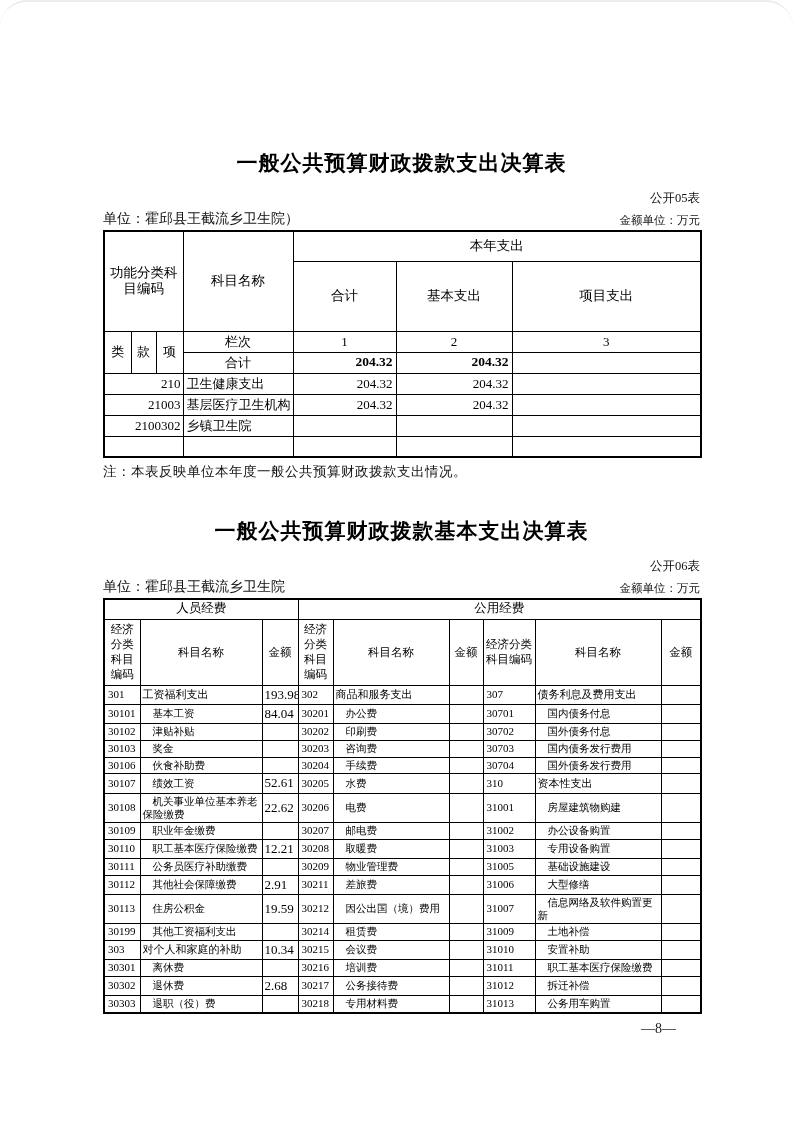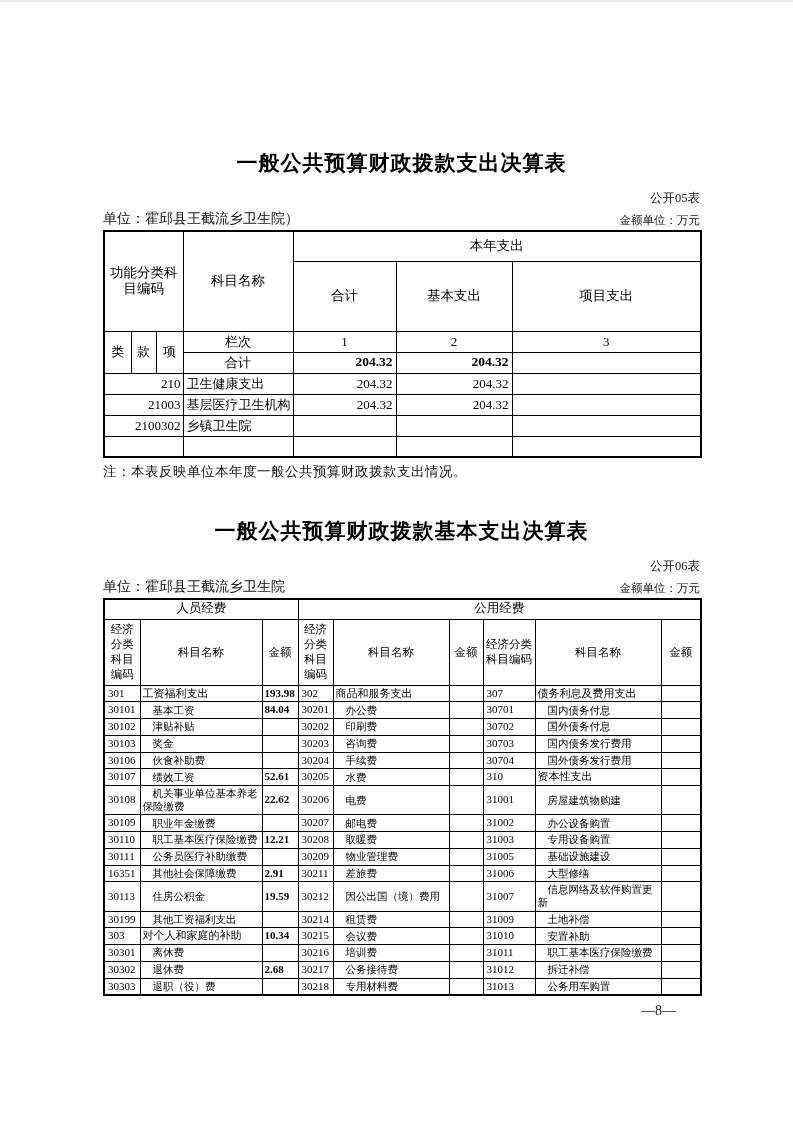--- a/index.html
+++ b/index.html
@@ -6,21 +6,21 @@
   html,body { background:#fff; }
   body {
     width:793px; height:1122px;
     font-family:"Liberation Serif","DejaVu Serif",serif;
     color:#111;
   }
   .page {
     width:793px; height:1122px; overflow:hidden;
     padding:147px 93px 0 103px;
     border-top:2px solid #ececec;
-    position:relative; background:#fff;
+    position:relative; background:#fff;border-radius:27px;
   }
   .doc-title {
     font-family:"Liberation Sans","DejaVu Sans",sans-serif;
     font-weight:bold; font-size:21px; letter-spacing:1px;
     text-align:center; color:#000;
   }
   .table-code { text-align:right; font-size:12.5px; margin-top:13px; }
   .meta-row {
     display:flex; justify-content:space-between; align-items:flex-end;
     margin:3px 0 2px 0;
@@ -48,21 +48,21 @@
   .section2 { margin-top:36px; }
 
   
   .t2 td { font-size:11px; line-height:1.25; text-align:center; }
   .t2 thead tr.h1 td { height:20px; font-size:12.5px; }
   .t2 thead tr.h2 td { height:66px; font-size:11.5px; line-height:1.3;margin-top:48px; }
   .t2 tbody td { height:16px; }
   .t2 td.code { text-align:left; padding-left:3px; font-size:11px; }
   .t2 td.name { text-align:left; padding-left:2px; font-size:11px; }
   .t2 td.name.sub { font-size:10.5px; text-indent:10px; }
-  .t2 td.amt { text-align:left; padding-left:2px; font-size:11px;font-weight:bold; }
+  .t2 td.amt { text-align:left; padding-left:2px; font-size:13px; }
 
   .page-number {
     margin-top:7px; text-align:right; padding-right:24px;
     font-size:14px; color:#222;
   }
 </style>
 </head>
 <body>
 
 <div class="page">
@@ -289,21 +289,21 @@
             <td class="name sub">公务员医疗补助缴费</td>
             <td class="amt"></td>
             <td class="code">30209</td>
             <td class="name sub">物业管理费</td>
             <td class="amt"></td>
             <td class="code">31005</td>
             <td class="name sub">基础设施建设</td>
             <td class="amt"></td>
           </tr>
           <tr>
-            <td class="code">16351</td>
+            <td class="code">30112</td>
             <td class="name sub">其他社会保障缴费</td>
             <td class="amt">2.91</td>
             <td class="code">30211</td>
             <td class="name sub">差旅费</td>
             <td class="amt"></td>
             <td class="code">31006</td>
             <td class="name sub">大型修缮</td>
             <td class="amt"></td>
           </tr>
           <tr>

